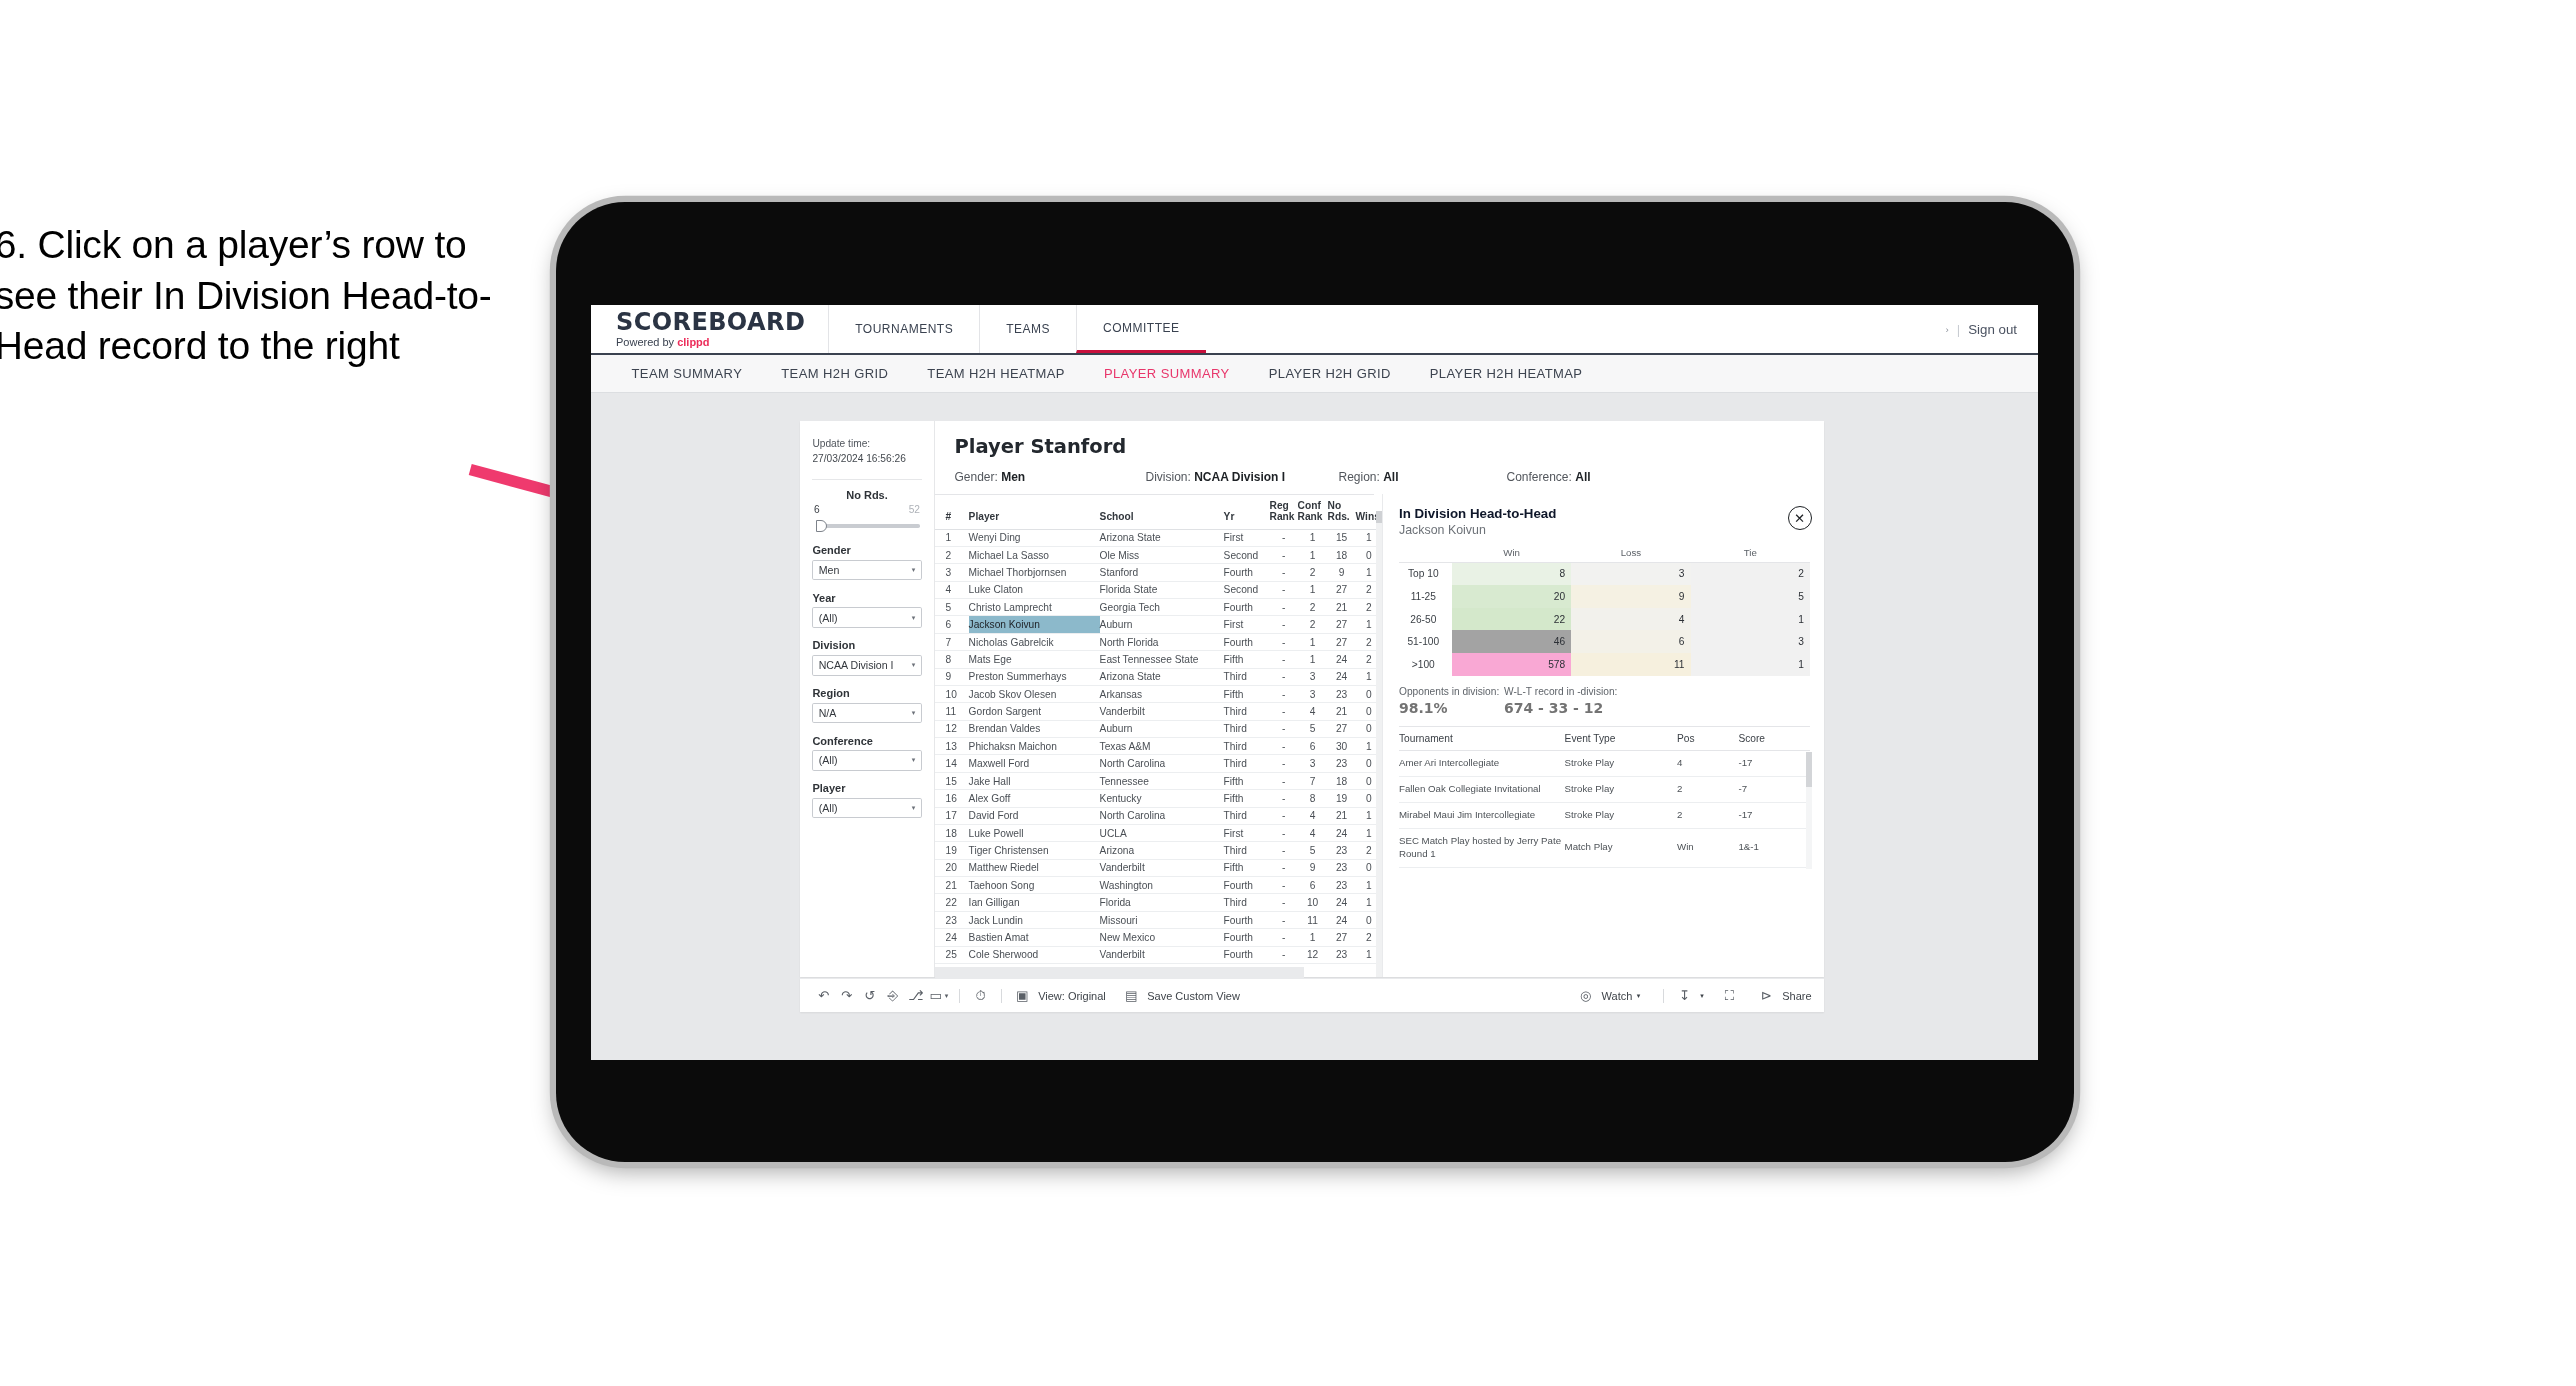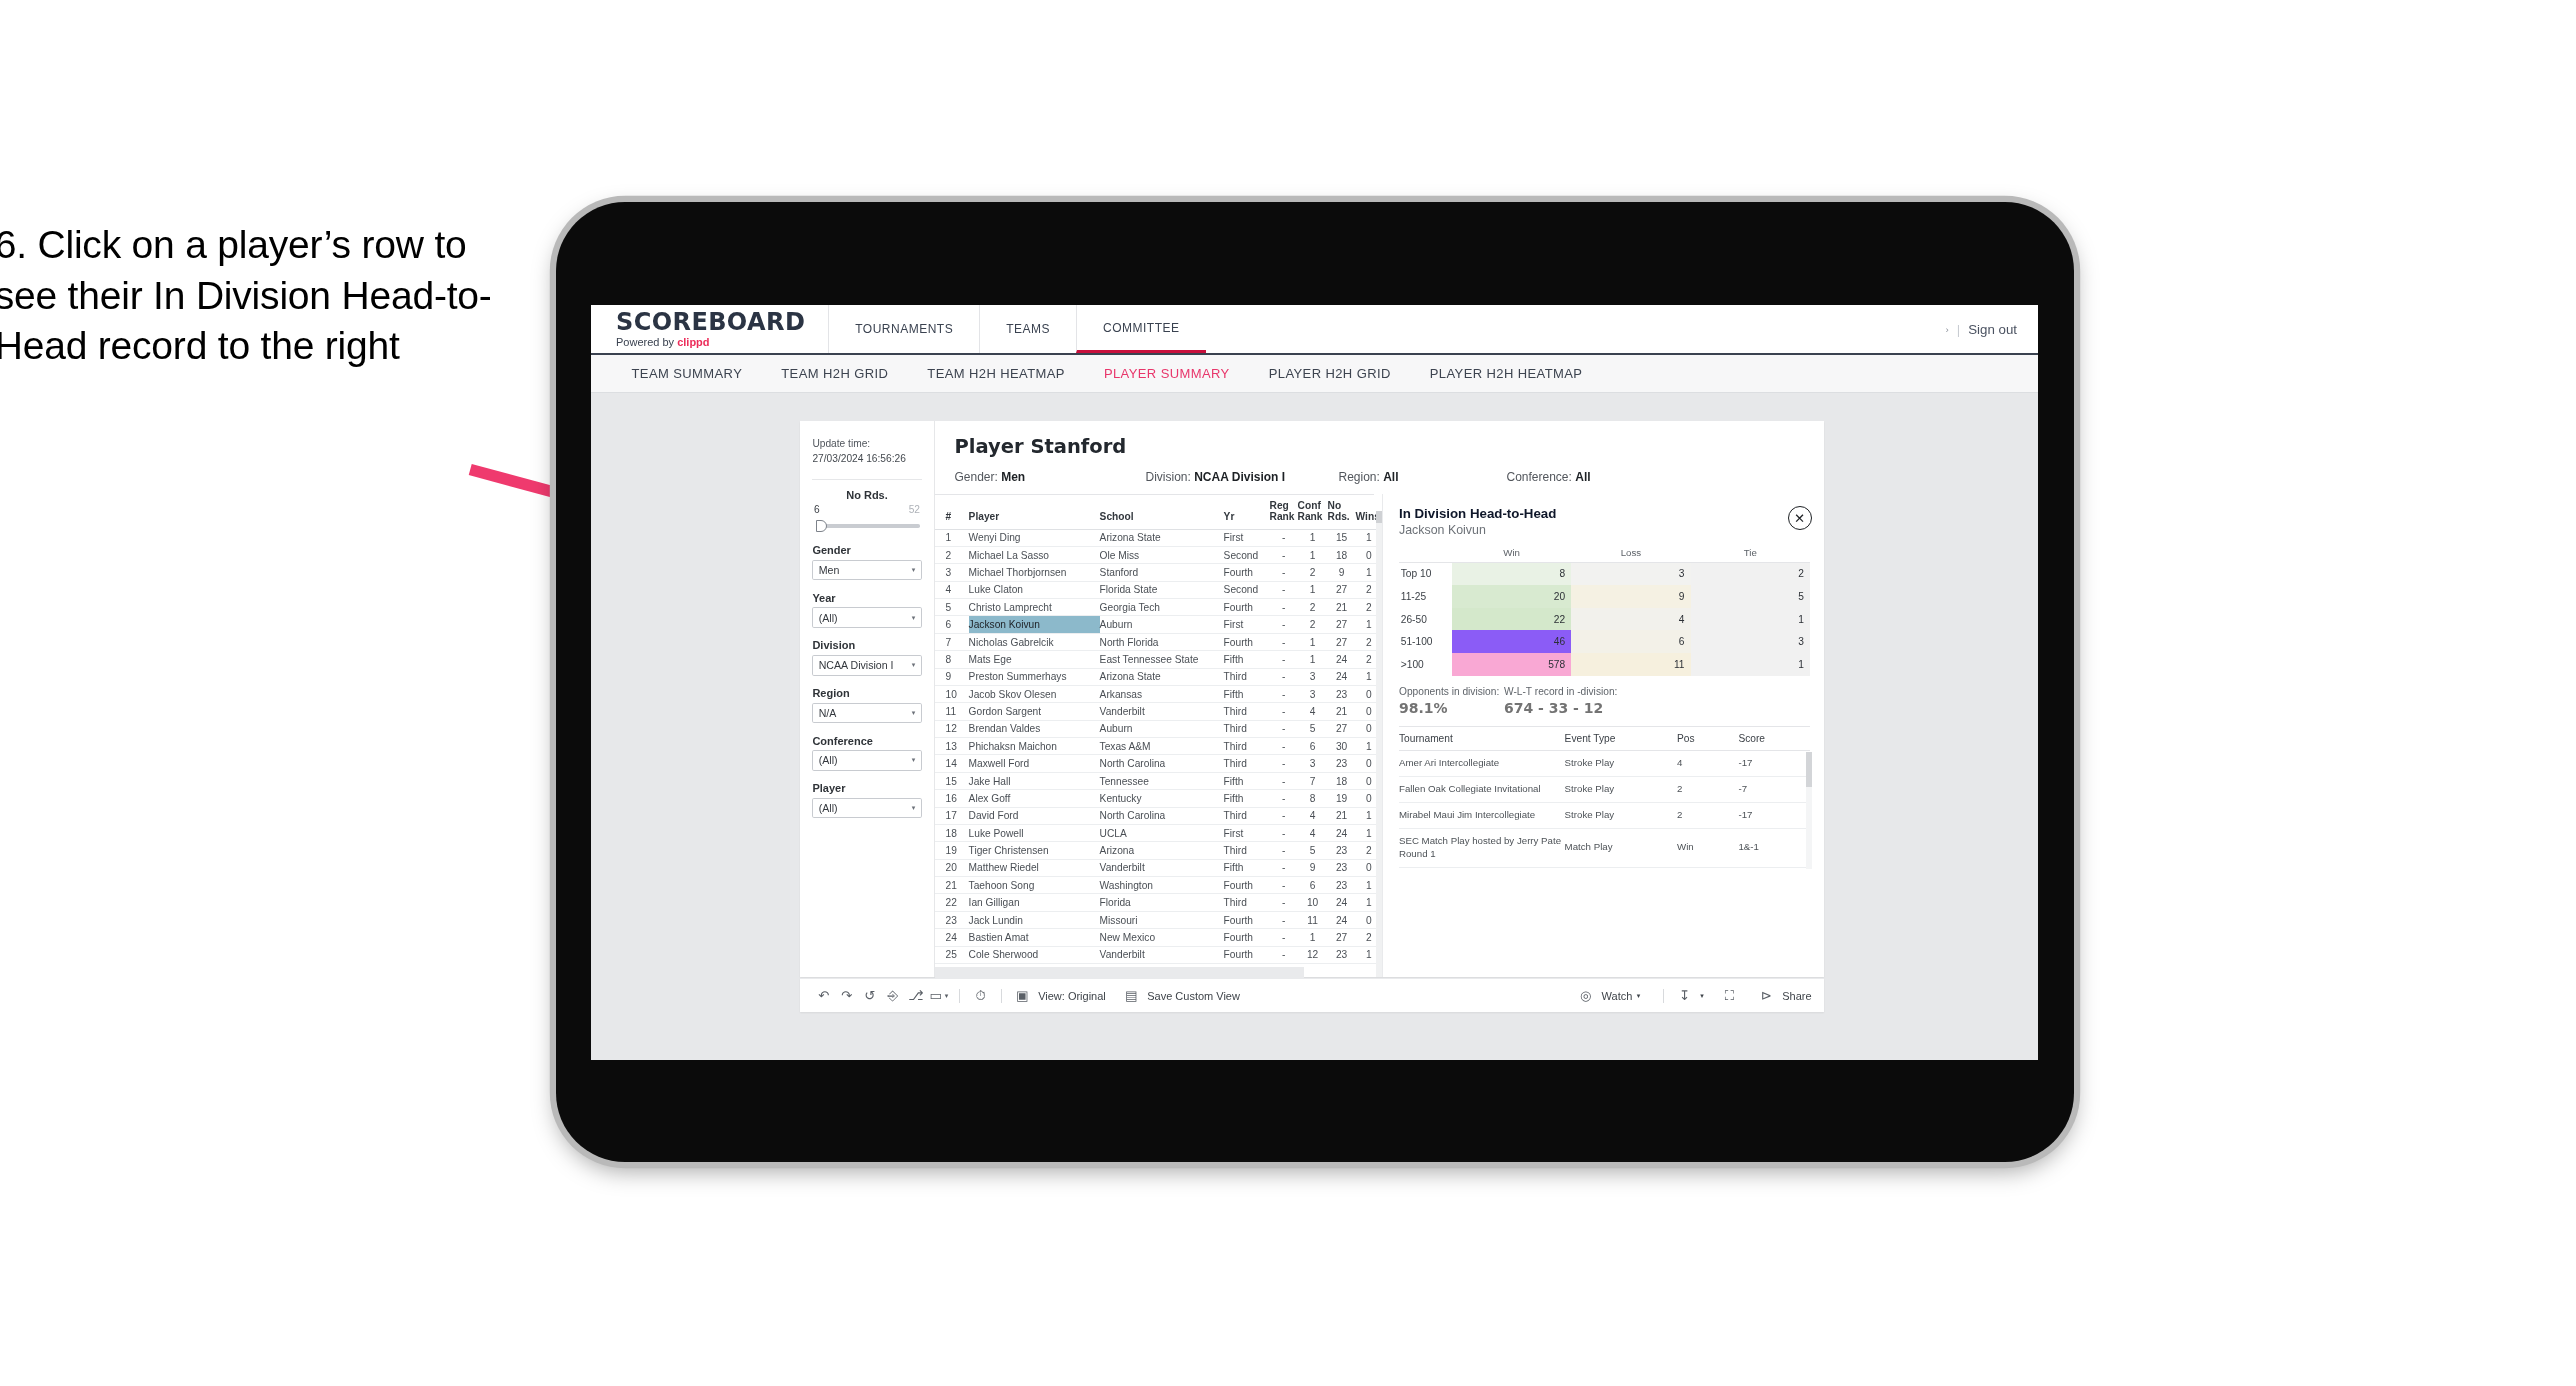--- a/index.html
+++ b/index.html
@@ -124,21 +124,21 @@
   .h2h-sub{font-size:12.4px;color:#6d7278;margin-top:1.8px;}
   .closeb{position:absolute;right:12.4px;top:12.4px;width:24px;height:24px;border-radius:50%;
           border:1.9px solid #1c1f23;display:flex;align-items:center;justify-content:center;
           font-size:13.3px;color:#1c1f23;line-height:1;box-sizing:border-box;}
 
   table.hm{width:100%;border-collapse:collapse;margin-top:8.9px;table-layout:fixed;}
   table.hm th{font-size:9.7px;color:#5d6268;font-weight:normal;text-align:center;
               padding-bottom:3.5px;border-bottom:0.9px solid #e4e5e8;}
   table.hm th.lbl{width:51px;border-bottom:0.9px solid #e4e5e8;}
   table.hm td{font-size:10.2px;color:#2c3036;padding:5.8px 6.2px;text-align:right;}
-  table.hm td.lbl{text-align:left;color:#3a3f45;background:#fff;padding-left:1.8px;}
+  table.hm td.lbl{text-align:center;color:#3a3f45;background:#fff;padding-left:1.8px;}
 
   .statrow{display:flex;margin-top:10.6px;}
   .statrow .col1{width:105px;}
   .statrow .lab{font-size:10.2px;color:#5f646a;}
   .statrow .val{font-size:14px;font-weight:bold;color:#737373;margin-top:2.7px;
                 font-family:"DejaVu Sans",sans-serif;}
 
   .tourwrap{margin-top:9.7px;border-top:0.9px solid #e4e5e8;position:relative;}
   table.tour{width:100%;border-collapse:collapse;table-layout:fixed;}
   table.tour th{font-size:10.2px;color:#3a3f45;font-weight:normal;text-align:left;
@@ -590,21 +590,21 @@
                       <td style="background: rgb(241, 241, 241);">5</td>
                     </tr>
                     <tr>
                       <td class="lbl">26-50</td>
                       <td style="background: rgb(212, 232, 203);">22</td>
                       <td style="background: rgb(242, 241, 236);">4</td>
                       <td style="background: rgb(241, 241, 241);">1</td>
                     </tr>
                     <tr>
                       <td class="lbl">51-100</td>
-                      <td style="background: #8b5cf6;">46</td>
+                      <td style="background: #a3a3a3;">46</td>
                       <td style="background: rgb(243, 241, 232);">6</td>
                       <td style="background: rgb(241, 241, 241);">3</td>
                     </tr>
                     <tr>
                       <td class="lbl">&gt;100</td>
                       <td style="background: #f9a8d4; margin-top: 20px;">578</td>
                       <td style="background: rgb(246, 240, 222);">11</td>
                       <td style="background: rgb(241, 241, 241);">1</td>
                     </tr>
                   </tbody>

